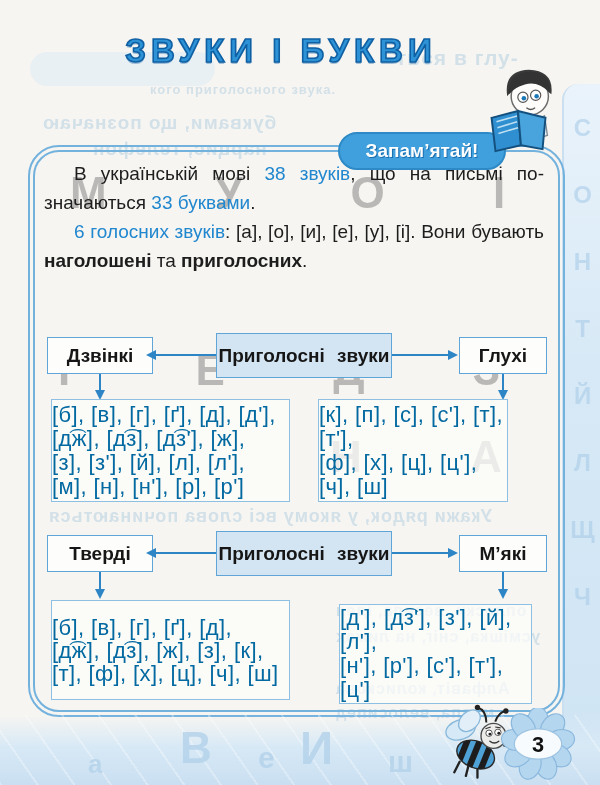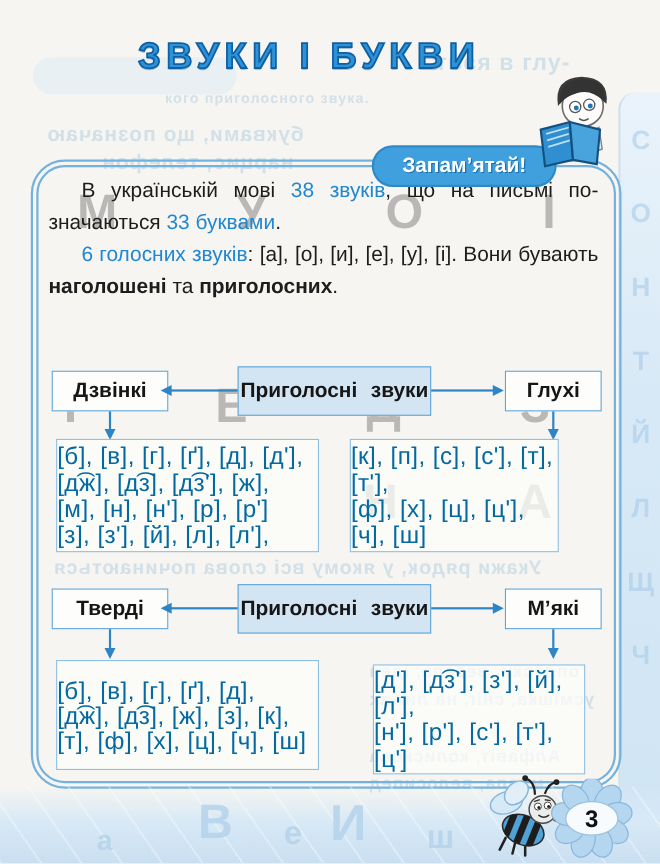--- a/index.html
+++ b/index.html
@@ -181,22 +181,22 @@
   <div class="node center" style="left:181px; top:181px; width:176px; height:45px;">Приголосні звуки</div>
   <div class="node" style="left:424px; top:185px; width:88px; height:37px;">Глухі</div>
   <div class="h-arrow point-left" style="left:120px; top:202px; width:61px;"></div>
   <div class="h-arrow point-right" style="left:357px; top:202px; width:57px;"></div>
   <div class="v-arrow" style="left:64px;  top:222px; height:17px;"></div>
   <div class="v-arrow" style="left:467px; top:222px; height:17px;"></div>
 
   <div class="sound-box" style="left:16px; top:247px; width:239px; height:103px;">
     <div>[б], [в], [г], [ґ], [д], [д'],</div>
     <div>[д͡ж], [д͡з], [д͡з'], [ж],</div>
+    <div>[з], [з'], [й], [л], [л'],</div>
     <div>[м], [н], [н'], [р], [р']</div>
-    <div>[з], [з'], [й], [л], [л'],</div>
   </div>
   <div class="sound-box" style="left:283px; top:247px; width:190px; height:103px;">
     <div>[к], [п], [с], [с'], [т], [т'],</div>
     <div>[ф], [х], [ц], [ц'], [ч], [ш]</div>
   </div>
 
   <div class="node" style="left:12px; top:383px; width:106px; height:37px;">Тверді</div>
   <div class="node center" style="left:181px; top:379px; width:176px; height:45px;">Приголосні звуки</div>
   <div class="node" style="left:424px; top:383px; width:88px; height:37px;">М’які</div>
   <div class="h-arrow point-left" style="left:120px; top:400px; width:61px;"></div>

